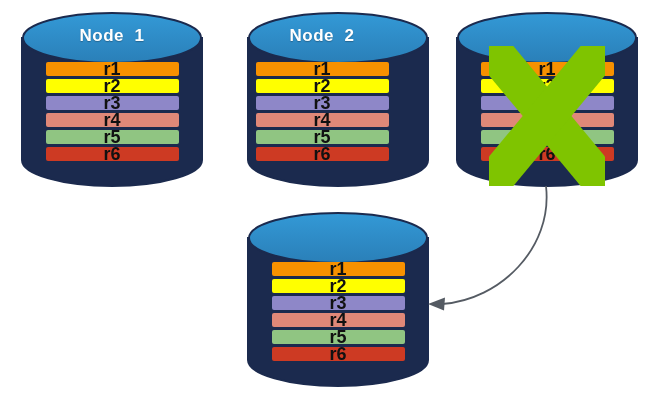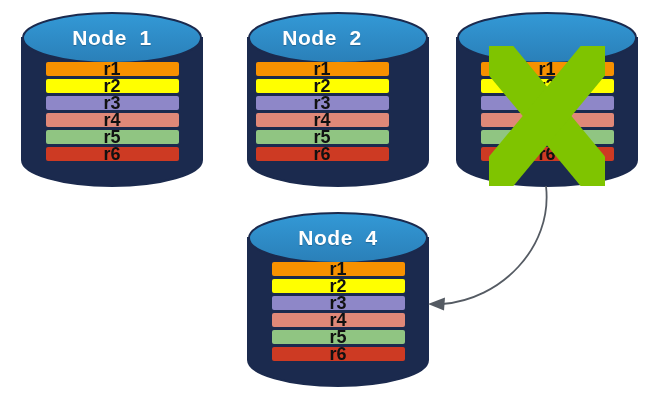--- a/index.html
+++ b/index.html
@@ -28,21 +28,21 @@
     left: 0; top: 0;
     overflow: visible;
   }
   .node-title {
     position: absolute;
     left: 0;
     width: 100%;
     text-align: center;
     color: #ffffff;
     font-weight: bold;
-    font-size: 21px;
+    font-size: 17px;
     letter-spacing: 0.5px;
     text-shadow: 0 1px 1px rgba(0,0,0,0.25);
     white-space: pre;
     pointer-events: none;
   }
   .rows {
     position: absolute;
     left: 0;
     width: 100%;
   }
@@ -141,21 +141,20 @@
       <svg width="180" height="174" viewBox="0 0 180 174">
         <defs>
           <linearGradient id="cap-3" x1="0" y1="0" x2="0" y2="1">
             <stop offset="0%" stop-color="#3399D6"></stop>
             <stop offset="100%" stop-color="#2A7FB8"></stop>
           </linearGradient>
         </defs>
         <path d="M 0,26 L 0,148 A 90,26 0 0 0 180,148 L 180,26 Z" fill="#1B2A4E" stroke="#1B2A4E" stroke-width="2"></path>
         <ellipse cx="90" cy="26" rx="89" ry="25" fill="url(#cap-3)" stroke="#1B2A4E" stroke-width="2"></ellipse>
       </svg>
-      <div class="node-title" style="top: 14px;">Node  4</div>
       <div class="rows" style="top: 50px; height: 99px;">
         <div class="row" style="background: rgb(247, 145, 0); width: 133px; height: 14px;">r1</div>
         <div class="row" style="background: rgb(255, 255, 0); width: 133px; height: 14px;">r2</div>
         <div class="row" style="background: rgb(142, 135, 200); width: 133px; height: 14px;">r3</div>
         <div class="row" style="background: rgb(224, 136, 120); width: 133px; height: 14px;">r4</div>
         <div class="row" style="background: rgb(144, 197, 130); width: 133px; height: 14px;">r5</div>
         <div class="row" style="background: rgb(205, 58, 35); width: 133px; height: 14px;">r6</div>
       </div>
     </div>
     <div class="xmark" style="left: 489px; top: 46px; width: 116px; height: 140px;"><svg width="116" height="140" viewBox="0 0 100 100" preserveAspectRatio="none">

